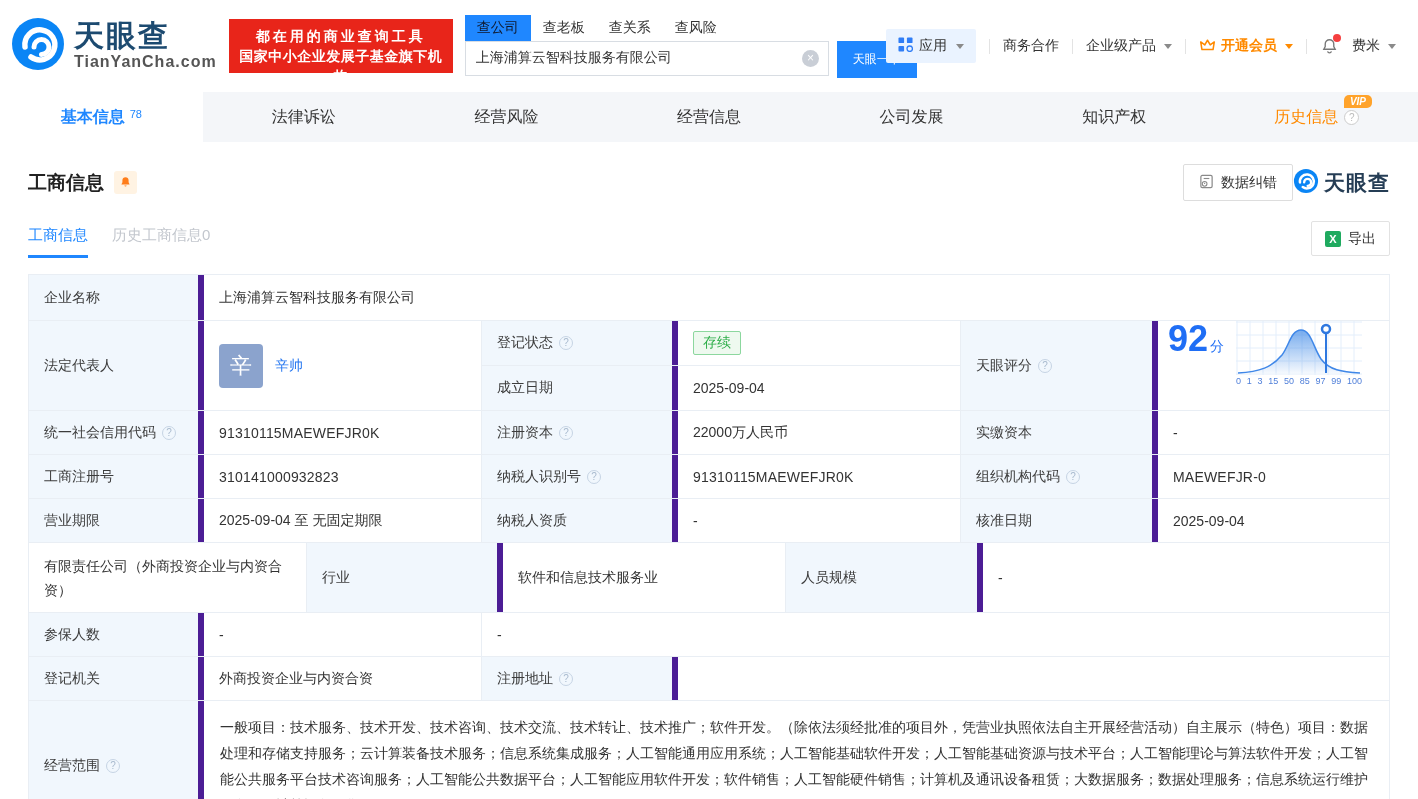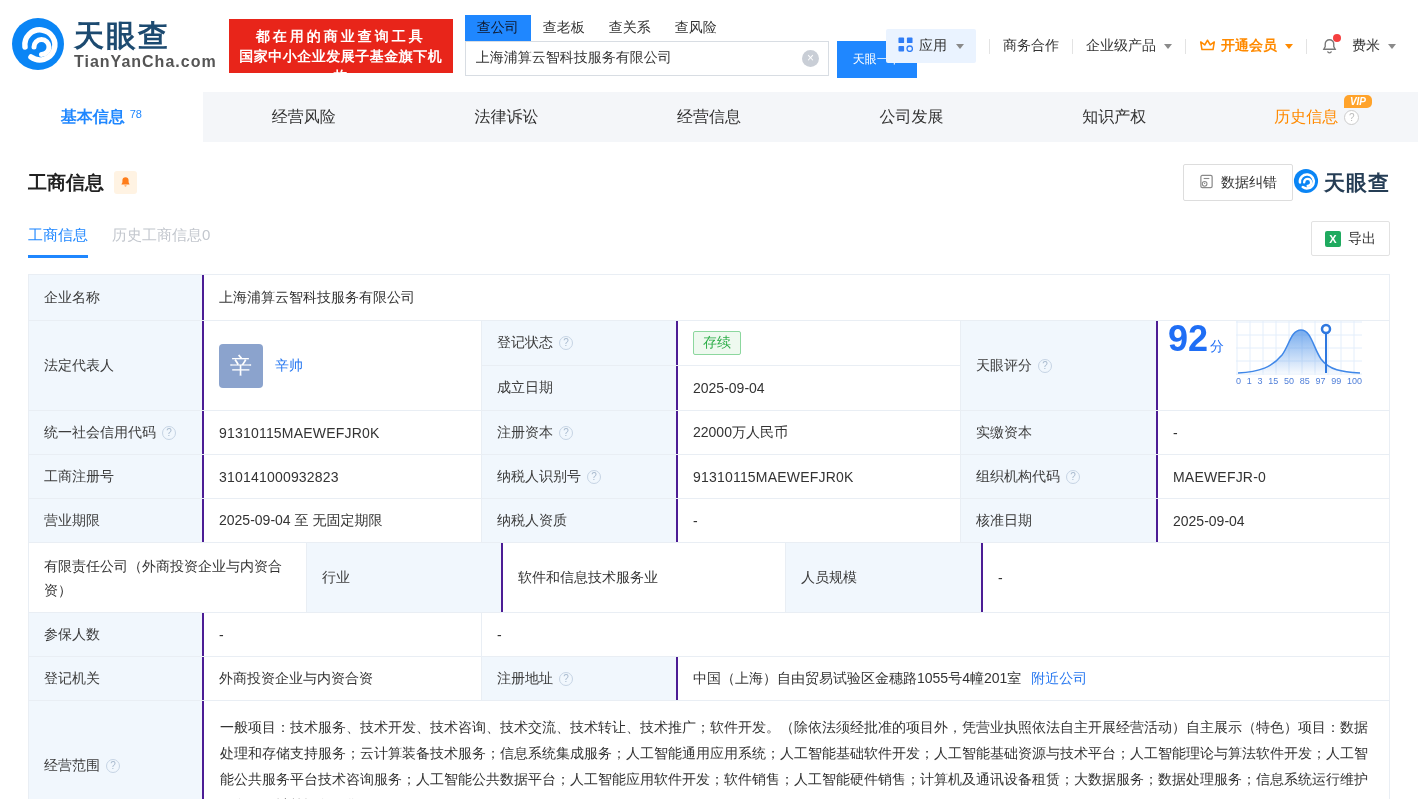--- a/index.html
+++ b/index.html
@@ -69,21 +69,21 @@
   .export-btn { margin-left:auto; height:35px; border:1px solid #e2e2e2; border-radius:2px; background:#fff;
     display:flex; align-items:center; gap:7px; padding:0 13px; font-size:14px; color:#333; cursor:pointer; margin-bottom:6px; }
   .xls-ic { width:16px; height:16px; background:#1faa5f; border-radius:2px; color:#fff; font-size:11px; font-weight:bold;
     text-align:center; line-height:16px; }
 
   
   .biz-table { margin:12px 28px 0; border:1px solid #e9eef4; font-size:14px; }
   .trow { display:flex; border-bottom:1px solid #e9eef4; align-items:stretch; }
   .trow:last-child { border-bottom:none; }
   .cell { padding:0 15px; display:flex; align-items:center; }
-  .t-lbl { background:#f1f7fd; border-right:2px solid #4c1d95; color:#3c3c3c; }
+  .t-lbl { background:#f1f7fd; border-right:6px solid #4c1d95; color:#3c3c3c; }
   .t-val { border-right:1px solid #e9eef4; }
   .t-val.wf, .t-val.last { border-right:none; }
   .w1{width:175px;} .w2{width:278px;} .w3{width:196px;} .w4{width:283px;} .w5{width:197px;} .wf{flex:1;}
   .r1{height:46px;} .r2{height:90px;} .r3{height:44px;} .r6{height:70px;} .r9{min-height:118px;}
   .midstack { width:479px; display:flex; flex-direction:column; }
   .midrow { display:flex; flex:1; }
   .midrow:first-child { border-bottom:1px solid #e9eef4; }
   .help { display:inline-block; width:14px; height:14px; border-radius:50%; border:1px solid #c6d4e4; color:#a8bace;
     font-size:10px; line-height:12px; text-align:center; margin-left:6px; cursor:pointer; flex:none; }
   .badge-green { padding:2px 9px; background:#eef9ef; border:1px solid #8cd79e; color:#2fae4a; border-radius:2px; font-size:14px; }
@@ -183,24 +183,24 @@
     </div>
   </div>
 </div>
 
 <div class="nav">
   <div class="nav-tab active">
     <span>基本信息</span>
     <span class="nav-count">78</span>
   </div>
   <div class="nav-tab">
+    <span>法律诉讼</span>
+  </div>
+  <div class="nav-tab">
     <span>经营风险</span>
-  </div>
-  <div class="nav-tab">
-    <span>法律诉讼</span>
   </div>
   <div class="nav-tab">
     <span>经营信息</span>
   </div>
   <div class="nav-tab">
     <span>公司发展</span>
   </div>
   <div class="nav-tab">
     <span>知识产权</span>
   </div>
@@ -445,24 +445,20 @@
     <div class="cell t-lbl w1">
         <span>登记机关</span>
       </div>
     <div class="cell t-val w2">
         <span>外商投资企业与内资合资</span>
       </div>
     <div class="cell t-lbl w3">
       <span>注册地址</span>
         <span class="help">?</span>
     </div>
-    <div class="cell t-val wf">
-      <span>中国（上海）自由贸易试验区金穗路1055号4幢201室</span>
-      <a class="blue" style="margin-left:10px">附近公司</a>
-    </div>
   </div>
 
   <div class="trow r9">
     <div class="cell t-lbl w1">
       <span>经营范围</span>
         <span class="help">?</span>
     </div>
     <div class="cell t-val wf scope-val"><span>一般项目：技术服务、技术开发、技术咨询、技术交流、技术转让、技术推广；软件开发。（除依法须经批准的项目外，凭营业执照依法自主开展经营活动）自主展示（特色）项目：数据处理和存储支持服务；云计算装备技术服务；信息系统集成服务；人工智能通用应用系统；人工智能基础软件开发；人工智能基础资源与技术平台；人工智能理论与算法软件开发；人工智能公共服务平台技术咨询服务；人工智能公共数据平台；人工智能应用软件开发；软件销售；人工智能硬件销售；计算机及通讯设备租赁；大数据服务；数据处理服务；信息系统运行维护服务；云计算设备销售。</span></div>
   </div>
 

